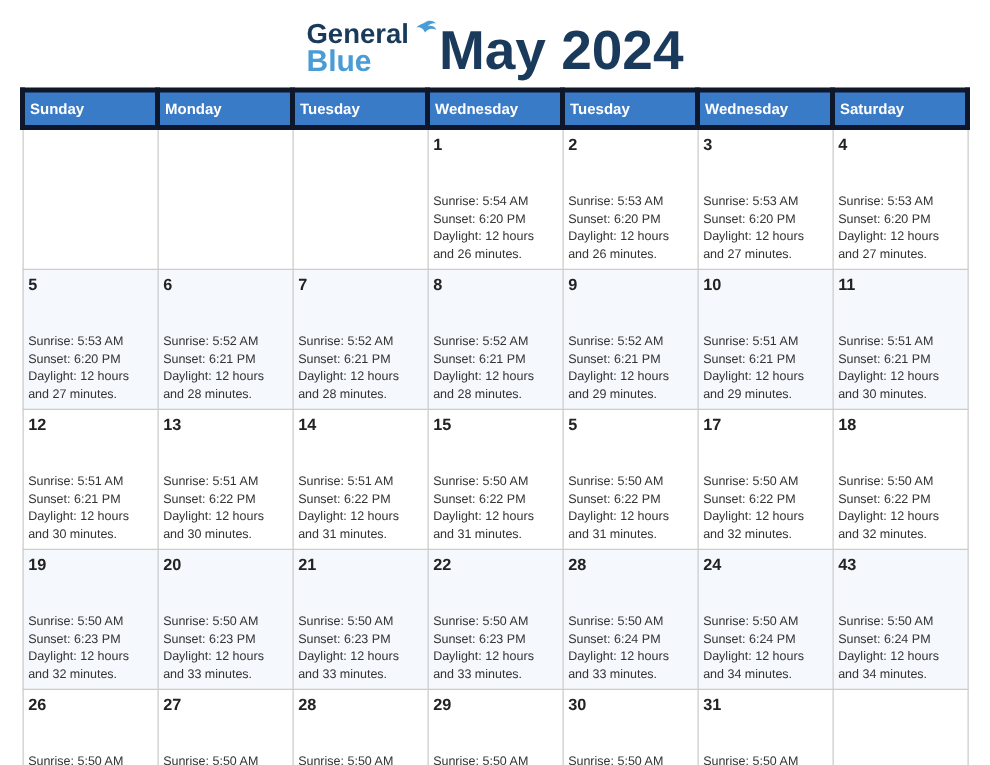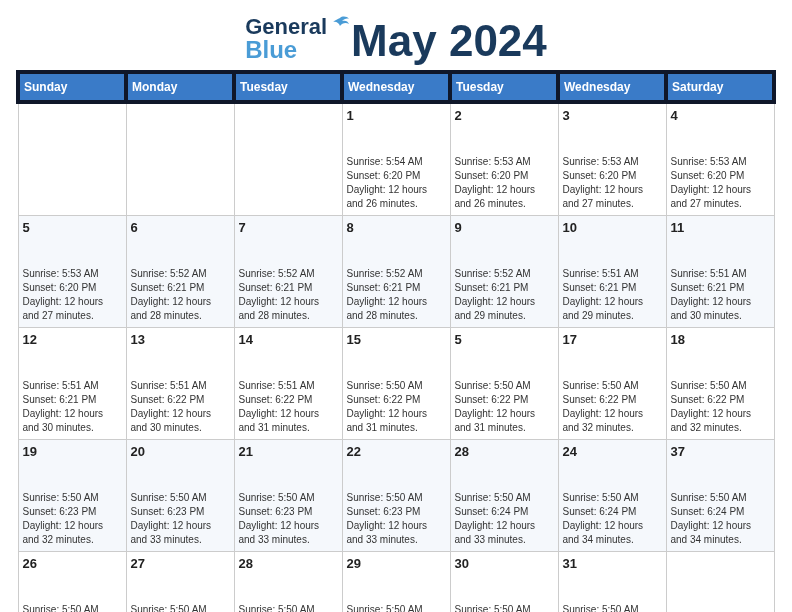--- a/index.html
+++ b/index.html
@@ -290,21 +290,21 @@
 and 33 minutes.</div>
         </td>
         <td>
           <div class="day-num">24</div>
           <div class="day-info" style="white-space: pre-line;">Sunrise: 5:50 AM
 Sunset: 6:24 PM
 Daylight: 12 hours
 and 34 minutes.</div>
         </td>
         <td>
-          <div class="day-num">37</div>
+          <div class="day-num">43</div>
           <div class="day-info" style="white-space: pre-line;">Sunrise: 5:50 AM
 Sunset: 6:24 PM
 Daylight: 12 hours
 and 34 minutes.</div>
         </td>
       </tr>
       <tr>
         <td>
           <div class="day-num">26</div>
           <div class="day-info" style="white-space: pre-line;">Sunrise: 5:50 AM

